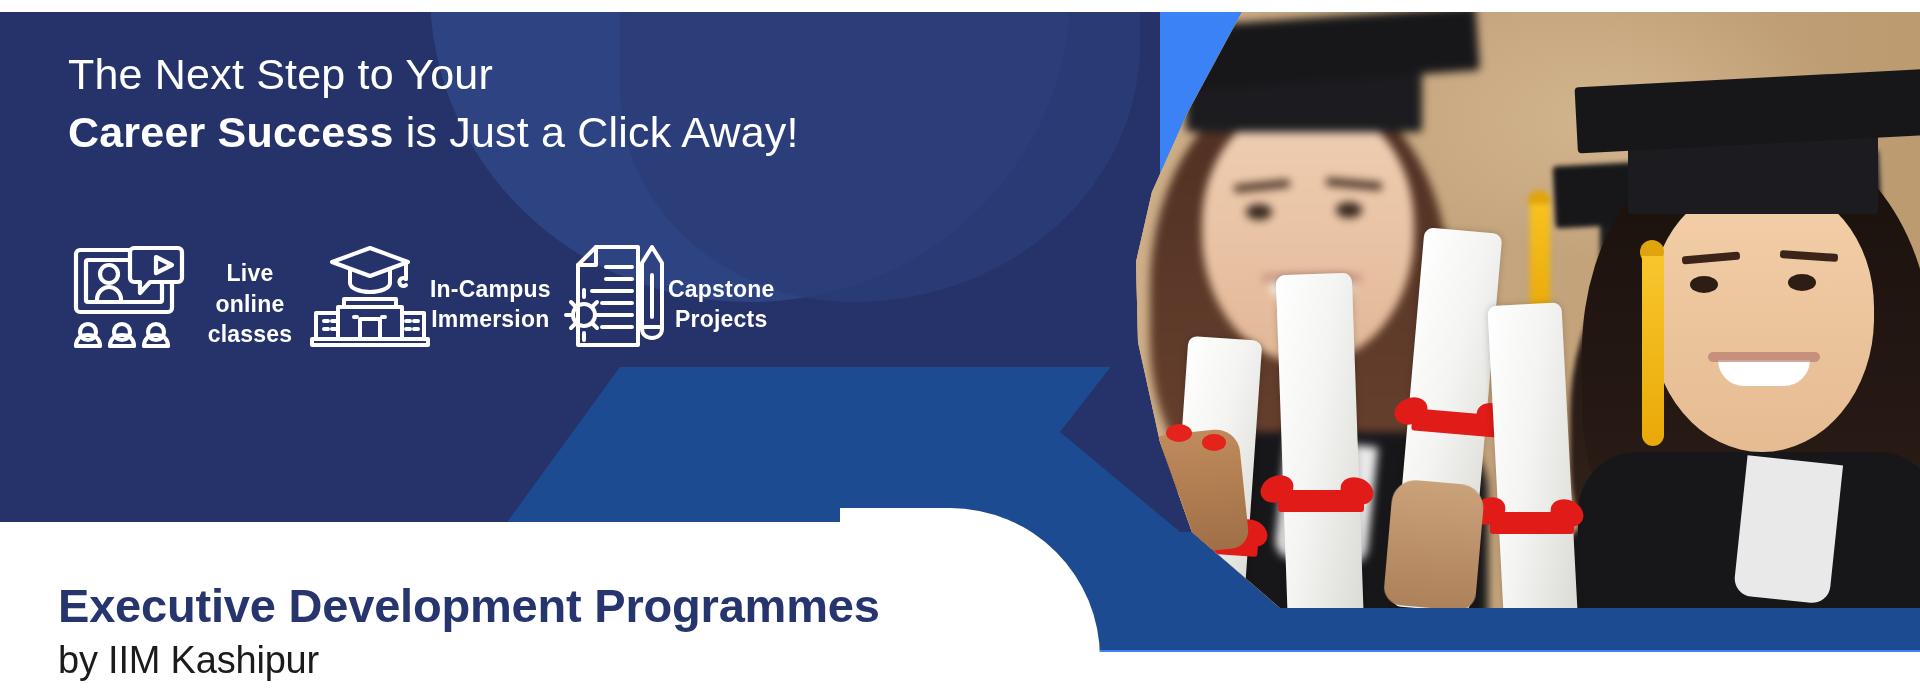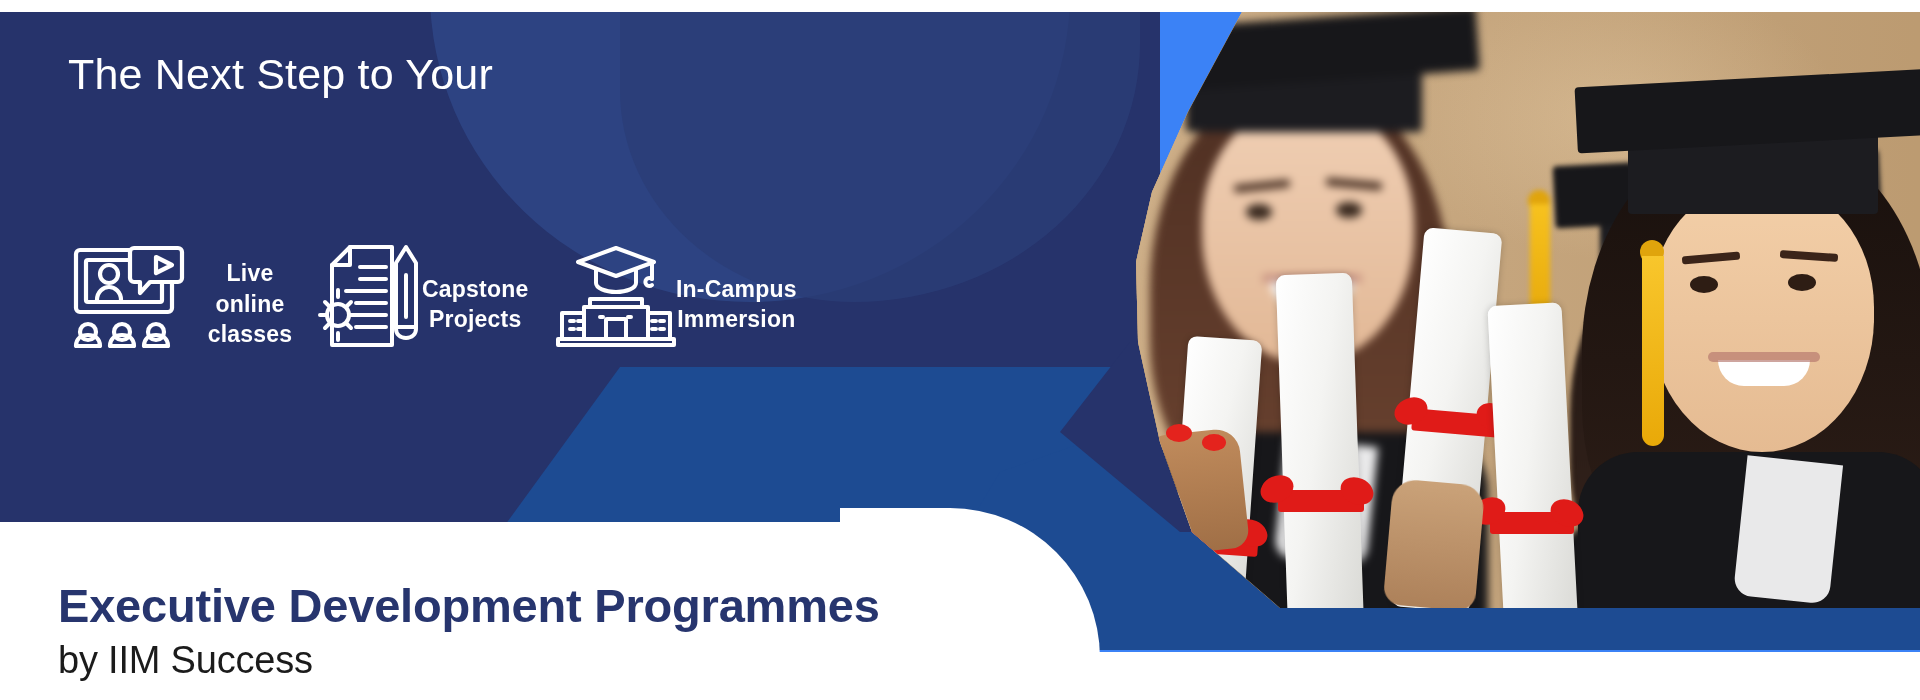--- a/index.html
+++ b/index.html
@@ -319,20 +319,21 @@
       <div class="nail" style="left:72px;top:422px;width:24px;height:17px;"></div>
       <div class="hand" style="left:258px;top:470px;width:92px;height:126px;transform:rotate(5deg);background:linear-gradient(180deg,#caa279,#ad815a);"></div>
     </div>
   </div>
 
   <div class="white-bottom"></div>
   <div class="white-curve-fill"></div>
 
   <div class="headline">
     <span class="l1">The Next Step to Your</span>
+    <span class="l2"><b>Career Success</b><span> is Just a Click Away!</span></span>
   </div>
 
   <div class="features">
 
     <div class="feature">
       <div class="ico">
         <svg width="126" height="104" viewBox="0 0 126 104" fill="none" stroke="#ffffff" stroke-width="4.2" stroke-linejoin="round" stroke-linecap="round">
           <rect x="12" y="6" width="96" height="62" rx="4"></rect>
           <rect x="22" y="16" width="76" height="42" rx="2"></rect>
           <circle cx="45" cy="30" r="9"></circle>
@@ -348,59 +349,59 @@
         </svg>
       </div>
       <div class="cap">
         <span>Live</span><br>
         <span>online classes</span>
       </div>
     </div>
 
     <div class="feature">
       <div class="ico">
-        <svg width="112" height="110" viewBox="0 0 112 110" fill="none" stroke="#ffffff" stroke-width="4" stroke-linejoin="round" stroke-linecap="round">
-          <path d="M22 24 40 6h42v98H22z"></path>
-          <path d="M40 6v18H22"></path>
-          <path d="M50 26h26M50 38h26M36 50h40M46 62h30M46 74h30M46 86h30"></path>
-          <path d="M96 6l10 16v66c0 5-4 9-10 9s-10-4-10-9V22z"></path>
-          <path d="M86 86h20"></path>
-          <path d="M96 34v42"></path>
-          <circle cx="28" cy="74" r="11"></circle>
-          <path d="M28 56v-7M28 99v-7M46 74h-7M17 74h-7M41 61l-5 5M20 82l-5 5M41 87l-5-5M20 66l-5-5"></path>
-        </svg>
-      </div>
-      <div class="cap">
-        <span>Capstone</span><br>
-        <span>Projects</span>
-      </div>
-    </div>
-
-    <div class="feature">
-      <div class="ico">
         <svg width="120" height="106" viewBox="0 0 120 106" fill="none" stroke="#ffffff" stroke-width="4" stroke-linejoin="round" stroke-linecap="round">
           <path d="M60 5 22 19l38 14 38-14z"></path>
           <path d="M40 26v14c0 5 9 9 20 9s20-4 20-9V26"></path>
           <path d="M96 20v16"></path>
           <path d="M96 36a4 4 0 1 0 0 6"></path>
           <path d="M34 56h52v8H34z"></path>
           <path d="M28 64h64v32H28z"></path>
           <path d="M6 70h22v26H6z"></path>
           <path d="M92 70h22v26H92z"></path>
           <rect x="50" y="76" width="20" height="20" rx="1"></rect>
           <path d="M14 78h4M14 86h4M22 78h4M22 86h4M96 78h4M96 86h4M104 78h4M104 86h4M44 74h3M72 74h3"></path>
           <path d="M2 96h116v6H2z"></path>
         </svg>
       </div>
       <div class="cap">
         <span>In-Campus</span><br>
         <span>Immersion</span>
       </div>
     </div>
 
+    <div class="feature">
+      <div class="ico">
+        <svg width="112" height="110" viewBox="0 0 112 110" fill="none" stroke="#ffffff" stroke-width="4" stroke-linejoin="round" stroke-linecap="round">
+          <path d="M22 24 40 6h42v98H22z"></path>
+          <path d="M40 6v18H22"></path>
+          <path d="M50 26h26M50 38h26M36 50h40M46 62h30M46 74h30M46 86h30"></path>
+          <path d="M96 6l10 16v66c0 5-4 9-10 9s-10-4-10-9V22z"></path>
+          <path d="M86 86h20"></path>
+          <path d="M96 34v42"></path>
+          <circle cx="28" cy="74" r="11"></circle>
+          <path d="M28 56v-7M28 99v-7M46 74h-7M17 74h-7M41 61l-5 5M20 82l-5 5M41 87l-5-5M20 66l-5-5"></path>
+        </svg>
+      </div>
+      <div class="cap">
+        <span>Capstone</span><br>
+        <span>Projects</span>
+      </div>
+    </div>
+
   </div>
 
   <div class="footer">
     <div class="title">Executive Development Programmes</div>
-    <div class="sub">by IIM Success</div>
+    <div class="sub">by IIM Kashipur</div>
   </div>
 
 </div>
 
 </body></html>

